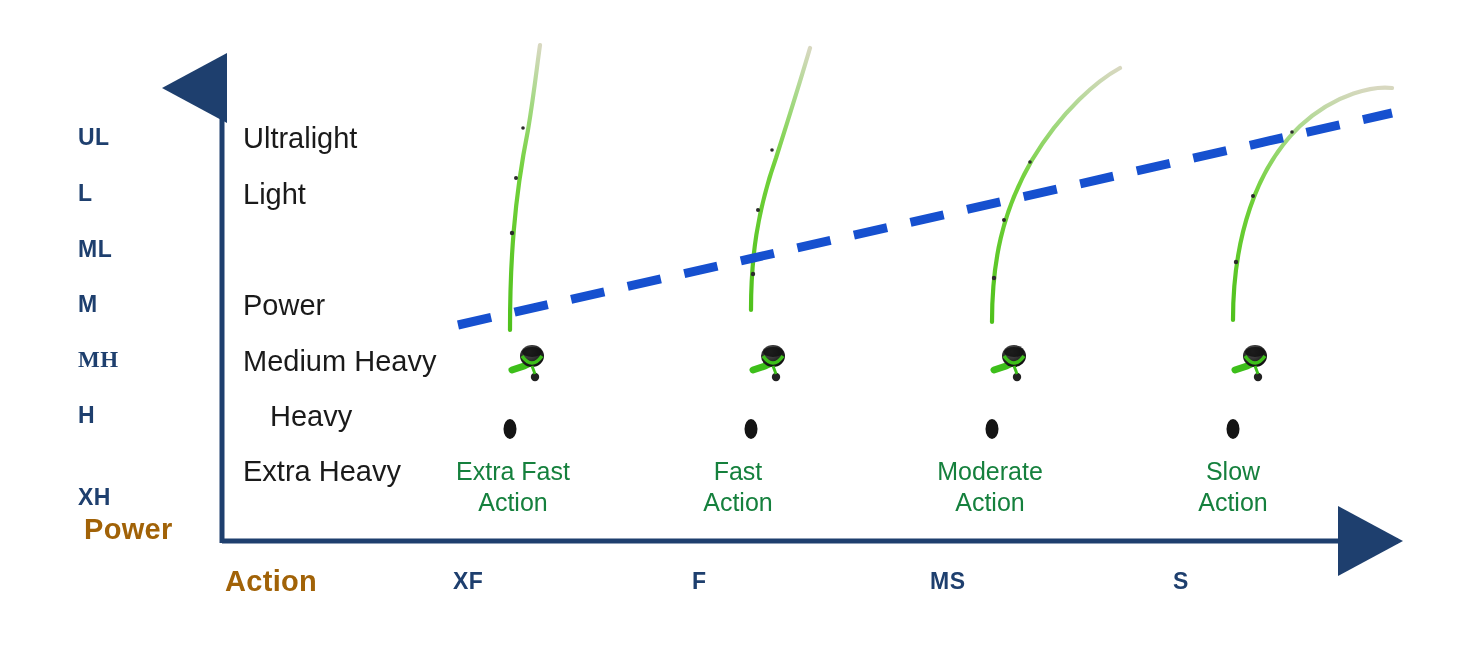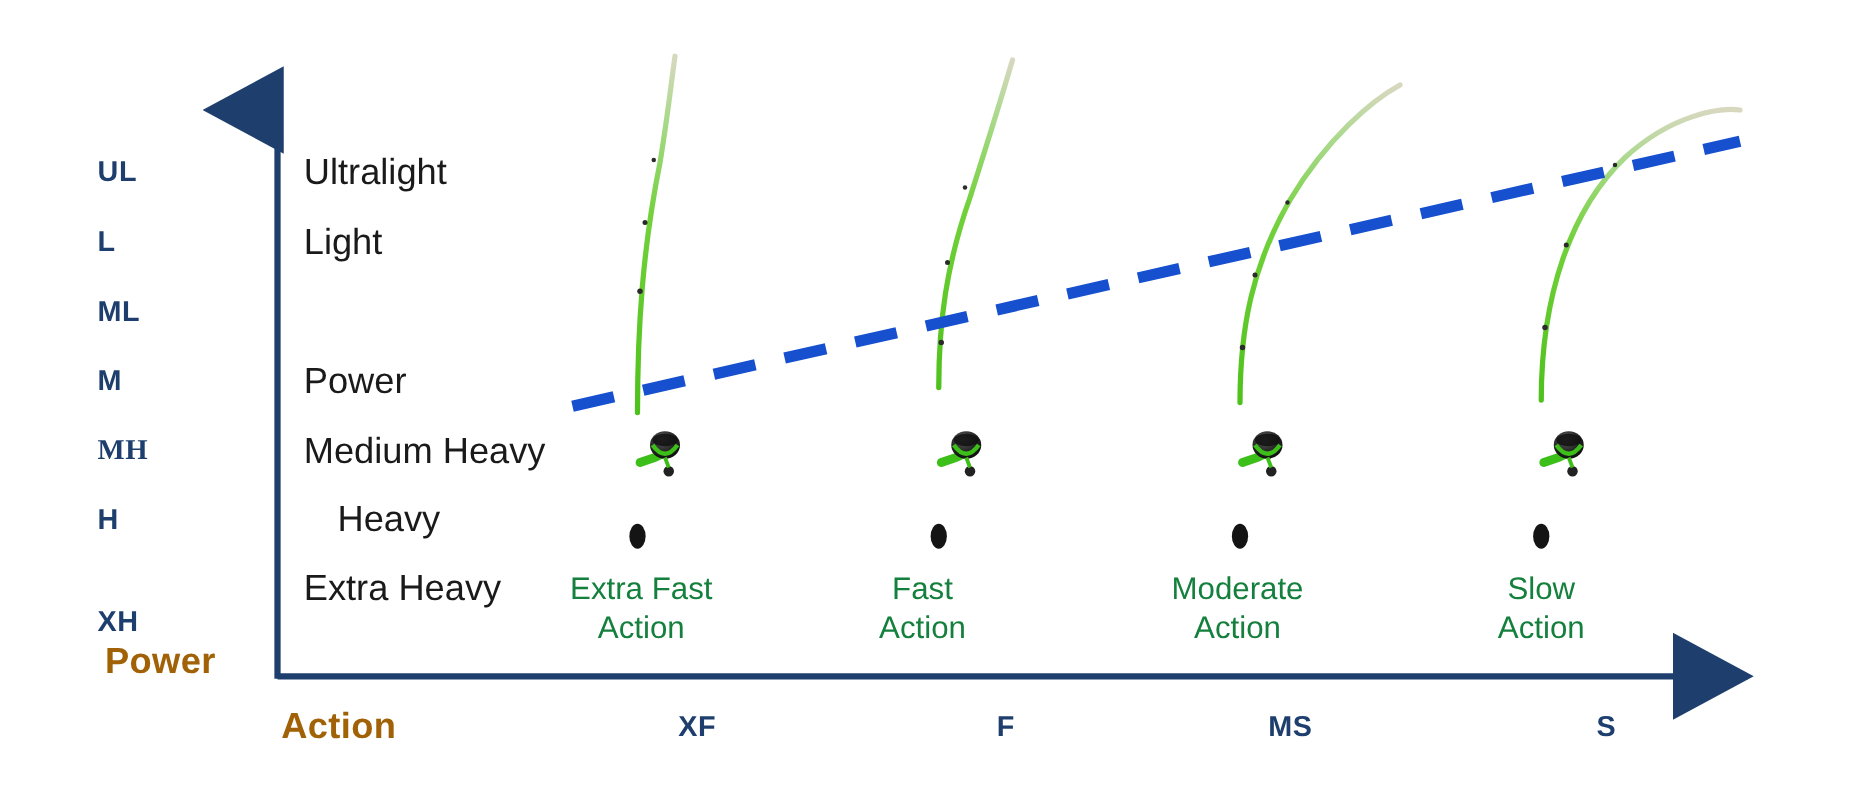--- a/index.html
+++ b/index.html
@@ -55,21 +55,21 @@
     line-height: 31px;
     text-align: center;
     width: 260px;
     white-space: pre-line;
   }
   .action-abbr {
     position: absolute;
     color: #1e3f6e;
     font-weight: bold;
     font-size: 23px;
-    text-align: right;
+    text-align: left;
     width: 120px;
     letter-spacing: .5px;
   }
 </style>
 </head>
 <body>
 
 <div id="stage">
 
   <svg class="layer" viewBox="0 0 1480 648">

